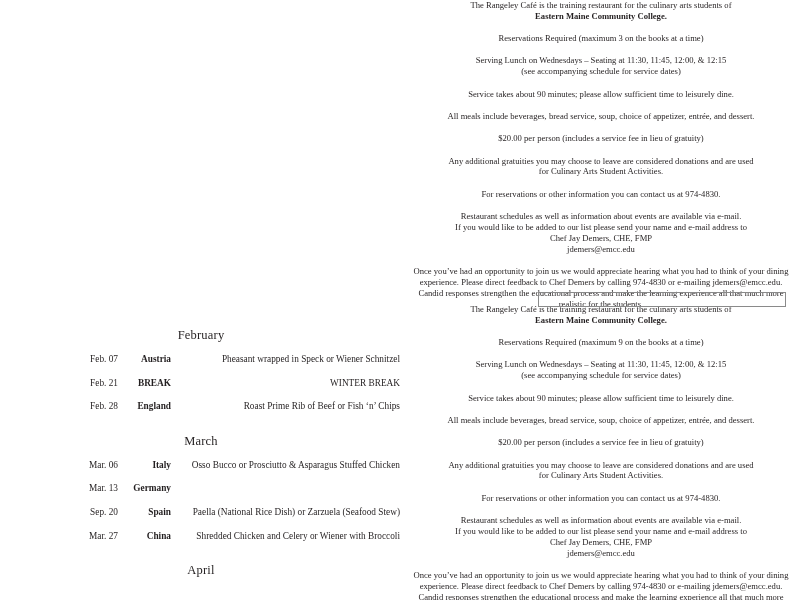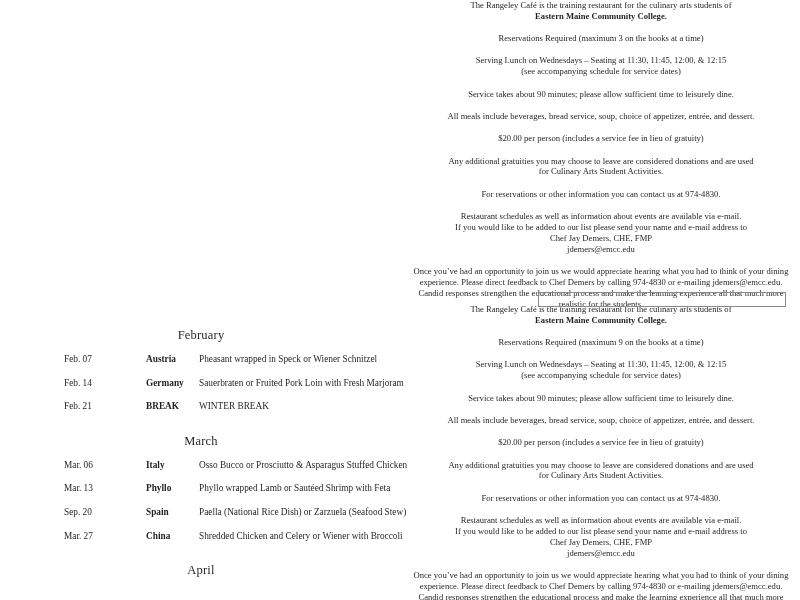--- a/index.html
+++ b/index.html
@@ -34,21 +34,21 @@
     padding-left:42px;
   }
   #page2 .month-head { padding-right:40px; }
   .row {
     display:flex;
     font-size:9.3px;
     line-height:1.1;
     margin-bottom:13.5px;
     white-space:nowrap;
   }
-  #page2 .row { padding-left:64px; }
+  #page2 .row { padding-left:36px;text-align:right; }
   .c-date    { width:82px; flex:0 0 82px; }
   .c-country { width:53px; flex:0 0 53px;font-weight:bold; }
   .c-dish    { flex:1 1 auto; }
 
   
   .info { padding:4px 10px 0 12px; text-align:center; }
   .info p {
     font-size:8.6px;
     line-height:1.26;
     margin-bottom:11.5px;
@@ -131,39 +131,38 @@
 
       <div class="col-left">
         <div class="sched" id="p2-sched">
             <div class="month-head">February</div>
             <div class="row">
               <span class="c-date">Feb. 07</span>
               <span class="c-country">Austria</span>
               <span class="c-dish">Pheasant wrapped in Speck or Wiener Schnitzel</span>
             </div>
             <div class="row">
-              <span class="c-date">Feb. 14</span>
-              <span class="c-country">Germany</span>
-              <span class="c-dish">Sauerbraten or Fruited Pork Loin with Fresh Marjoram</span>
-            </div>
-            <div class="row">
               <span class="c-date">Feb. 21</span>
               <span class="c-country">BREAK</span>
               <span class="c-dish">WINTER BREAK</span>
             </div>
+            <div class="row">
+              <span class="c-date">Feb. 28</span>
+              <span class="c-country">England</span>
+              <span class="c-dish">Roast Prime Rib of Beef or Fish ‘n’ Chips</span>
+            </div>
             <div class="month-head">March</div>
             <div class="row">
               <span class="c-date">Mar. 06</span>
               <span class="c-country">Italy</span>
               <span class="c-dish">Osso Bucco or Prosciutto &amp; Asparagus Stuffed Chicken</span>
             </div>
             <div class="row">
               <span class="c-date">Mar. 13</span>
-              <span class="c-country">Phyllo</span>
-              <span class="c-dish">Phyllo wrapped Lamb or Sautéed Shrimp with Feta</span>
+              <span class="c-country">Germany</span>
             </div>
             <div class="row">
               <span class="c-date">Sep. 20</span>
               <span class="c-country">Spain</span>
               <span class="c-dish">Paella (National Rice Dish) or Zarzuela (Seafood Stew)</span>
             </div>
             <div class="row">
               <span class="c-date">Mar. 27</span>
               <span class="c-country">China</span>
               <span class="c-dish">Shredded Chicken and Celery or Wiener with Broccoli</span>

